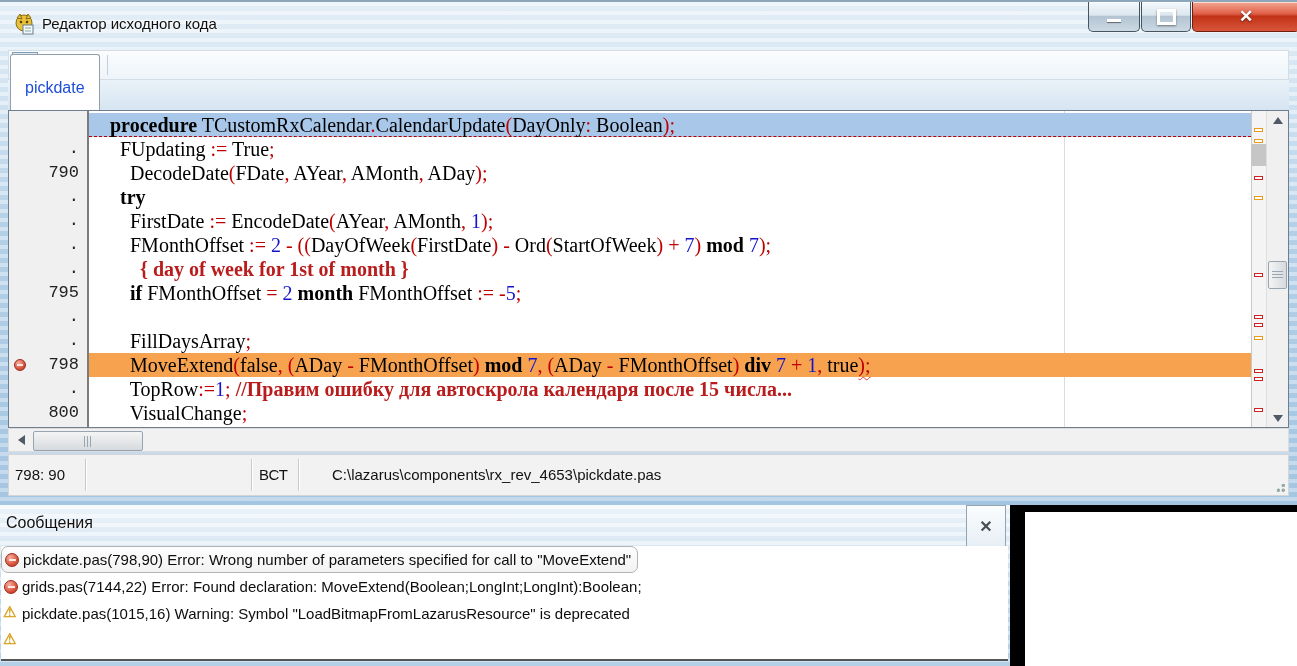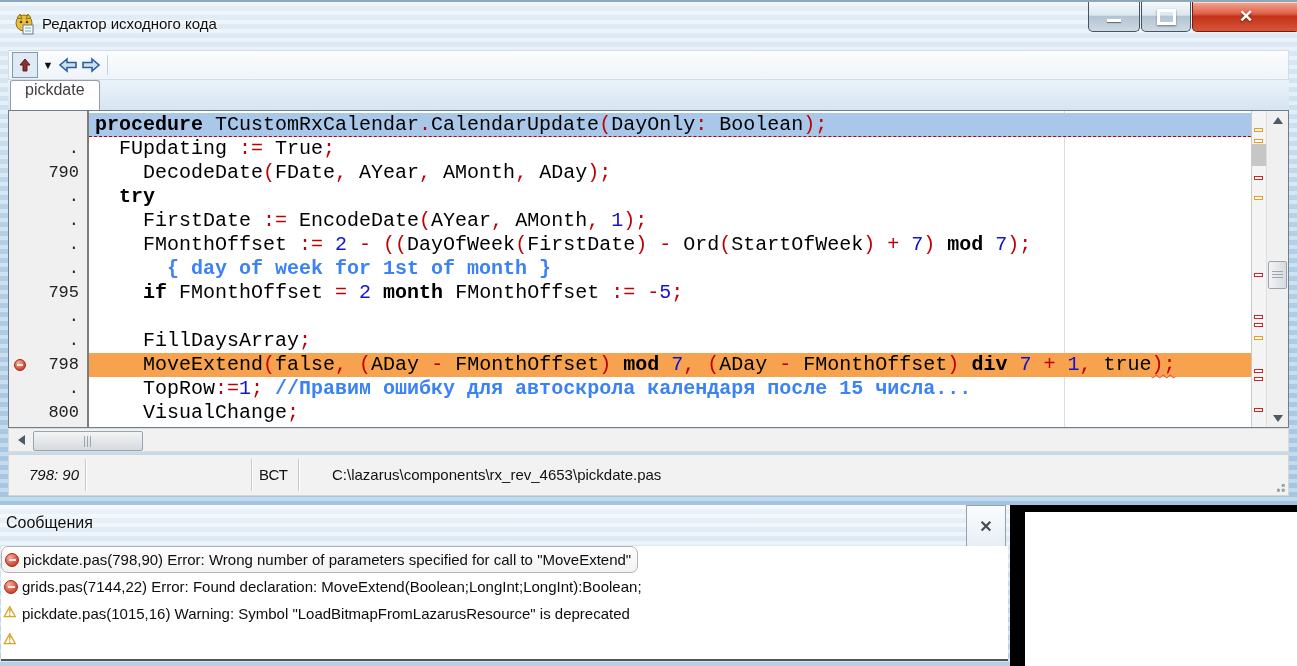--- a/index.html
+++ b/index.html
@@ -33,43 +33,43 @@
       display:flex;align-items:center;}
   .tbtn{height:24px;display:flex;align-items:center;justify-content:center;margin-left:3px;}
   .framed{width:24px;border:1px solid #7f9ab5;background:#dfeaf5;}
   .dd{font-size:11px;color:#111;width:14px;}
   .tb-sep{width:1px;height:20px;background:#c4cfda;margin-left:6px;}
   
   .tabrow{position:absolute;left:8px;top:78px;right:8px;height:30px;
       background:linear-gradient(180deg,#eaf2f9,#d6e5f2);}
   .tab{position:absolute;left:2px;bottom:0;height:29px;background:#fff;
       border:1px solid #93a0ac;border-bottom:none;border-radius:3px 3px 0 0;
-      padding:0 14px;display:flex;align-items:flex-start;font-size:16px;color:#404040;}
+      padding:13px 14px;display:flex;align-items:flex-end;font-size:16px;color:#1d4ed8;}
   
   .editor{position:absolute;left:8px;top:108px;right:8px;height:318px;
       border:1px solid #6e7e8e;background:#fff;display:flex;box-sizing:border-box;}
   .gutter{width:80px;background:#f0f0f0;border-right:2px solid #7c7c7c;
       font-family:"Liberation Mono","DejaVu Sans Mono",monospace;font-size:17px;
       padding-top:2px;box-sizing:border-box;}
   .g-row{position:relative;height:24px;line-height:24px;text-align:right;padding-right:8px;color:#222;}
   .err-dot{position:absolute;left:5px;top:6px;width:12px;height:12px;border-radius:50%;
       background:radial-gradient(circle at 35% 30%,#f9b0a0,#d85540 60%,#b03220);
       border:1px solid #9c2a18;box-sizing:border-box;}
   .err-dot::after{content:"";position:absolute;left:2px;top:4px;width:6px;height:2px;background:#ffe8e2;}
   .codearea{position:relative;flex:1;overflow:hidden;padding-top:2px;
       font-family:"Liberation Mono","DejaVu Sans Mono",monospace;font-size:20px;}
   .margin-line{position:absolute;left:975px;top:0;bottom:0;width:1px;background:#dcdcdc;}
-  .c-row{position:relative;height:24px;line-height:24px;white-space:pre;padding-left:6px;box-sizing:border-box;color:#000;}
+  .c-row{position:relative;height:24px;line-height:24px;white-space:pre;padding-left:21px;box-sizing:border-box;color:#000;font-family:Liberation Serif, serif;}
   .hl-blue{background:#a9c8e9;border-bottom:1px dashed #b00000;}
   .hl-orange{background:#f6a24e;}
   .tk-k{font-weight:bold;color:#000;}
   .tk-i{color:#000;}
   .tk-s{color:#c00000;}
   .tk-n{color:#1414cc;}
-  .tk-c{color:#3b82f6;font-weight:bold;}
+  .tk-c{color:#b91c1c;font-weight:bold;}
   .tk-w{color:#c00000;text-decoration:underline wavy #e04040;text-decoration-thickness:1px;text-underline-offset:4px;}
   .markstrip{position:relative;width:14px;background:#f4f4f4;border-left:1px solid #c9c9c9;}
   .visrange{position:absolute;left:0;right:0;top:33px;height:22px;background:#c6c6c6;}
   .mark{position:absolute;left:2px;width:9px;height:4px;box-sizing:border-box;background:#fff;}
   .mark.o{border:1px solid #e89c1e;}
   .mark.r{border:1px solid #cf2222;}
   
   .vscroll{position:relative;width:21px;background:#f0f0f0;border-left:1px solid #dedede;}
   .sb-btn{position:absolute;left:0;right:0;height:18px;display:flex;align-items:center;justify-content:center;}
   .sb-up{top:0;} .sb-down{bottom:0;}
@@ -81,21 +81,21 @@
       background:linear-gradient(90deg,#f4f4f4,#d6dade);display:flex;align-items:center;justify-content:center;}
   .grip-h{width:11px;height:8px;background:repeating-linear-gradient(180deg,#9aa6b1 0 1px,transparent 1px 3px);}
   .hscroll{position:absolute;left:8px;top:426px;right:8px;height:24px;background:#f1f1f1;border:1px solid #dcdcdc;box-sizing:border-box;}
   .sb-left{left:2px;top:0;bottom:0;width:20px;height:auto;position:absolute;display:flex;align-items:center;justify-content:center;}
   .hthumb{position:absolute;left:24px;top:2px;height:18px;width:108px;border:1px solid #97a5b2;border-radius:2px;
       background:linear-gradient(180deg,#f4f4f4,#d6dade);display:flex;align-items:center;justify-content:center;}
   .grip-v{width:8px;height:11px;background:repeating-linear-gradient(90deg,#9aa6b1 0 1px,transparent 1px 3px);}
   
   .statusbar{position:absolute;left:8px;top:452px;right:8px;height:42px;background:#f2f2f2;
       border:1px solid #d5d5d5;box-sizing:border-box;font-size:15px;color:#111;}
-  .sb-pos{position:absolute;left:20px;top:11px;font-style:italic;}
+  .sb-pos{position:absolute;left:6px;top:11px;}
   .sb-sep{position:absolute;top:4px;bottom:4px;width:1px;background:#c9c9c9;box-shadow:1px 0 0 #fff;}
   .s1{left:76px;} .s2{left:242px;} .s3{left:289px;}
   .sb-mode{position:absolute;left:250px;top:11px;}
   .sb-file{position:absolute;left:299px;top:11px;margin-left:24px;}
   .grip{position:absolute;right:3px;bottom:3px;width:12px;height:12px;
       background:
         radial-gradient(circle at 85% 85%,#9aa 1.5px,transparent 2px),
         radial-gradient(circle at 85% 45%,#9aa 1.5px,transparent 2px),
         radial-gradient(circle at 45% 85%,#9aa 1.5px,transparent 2px);}
   

